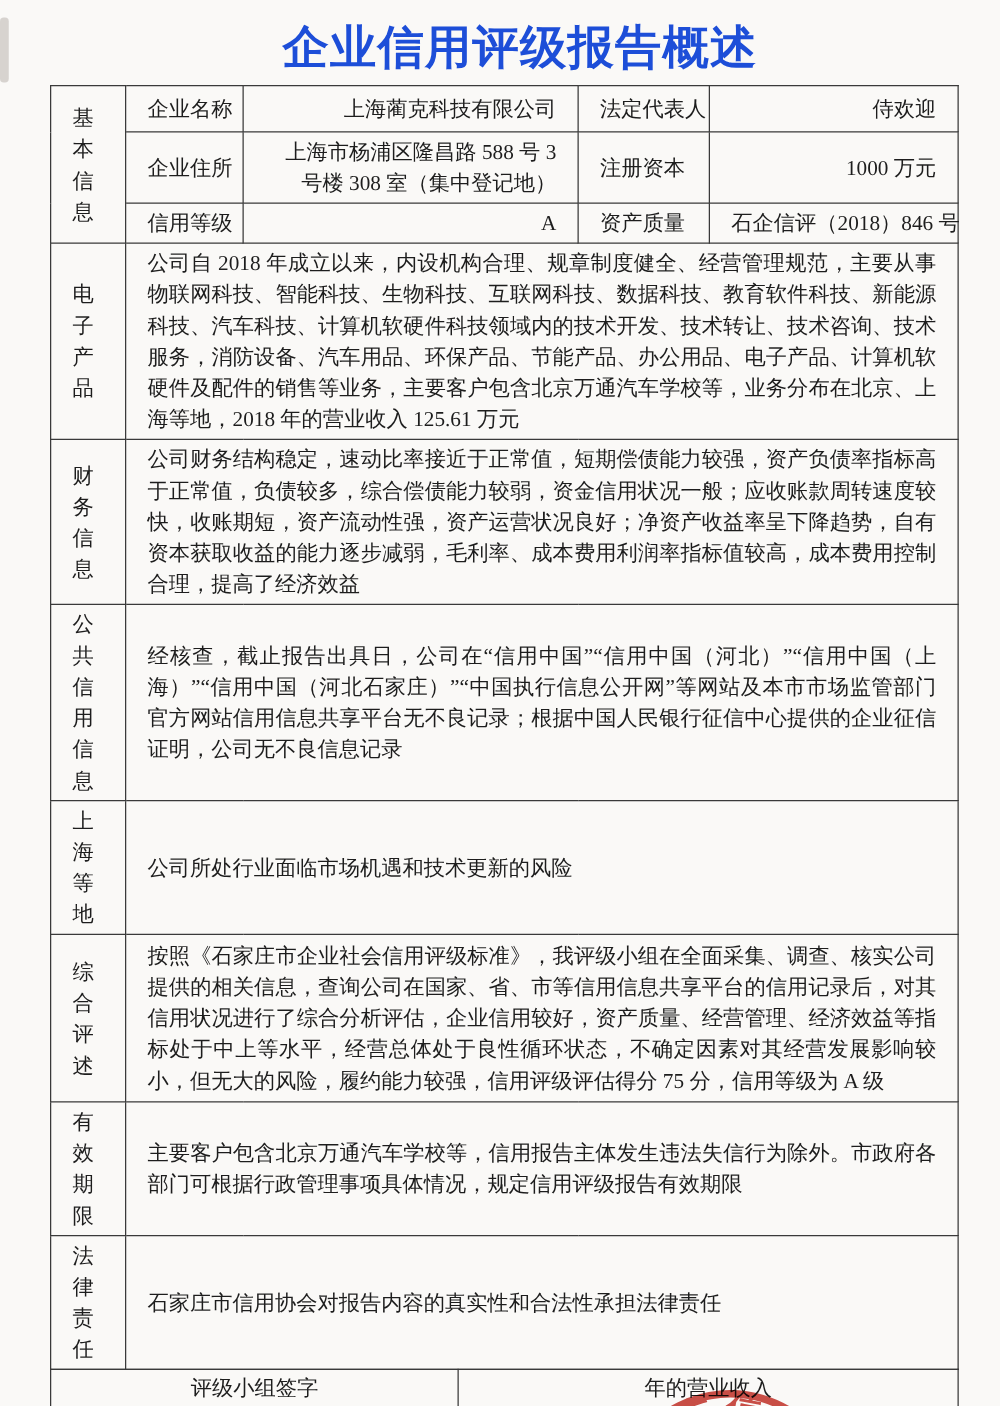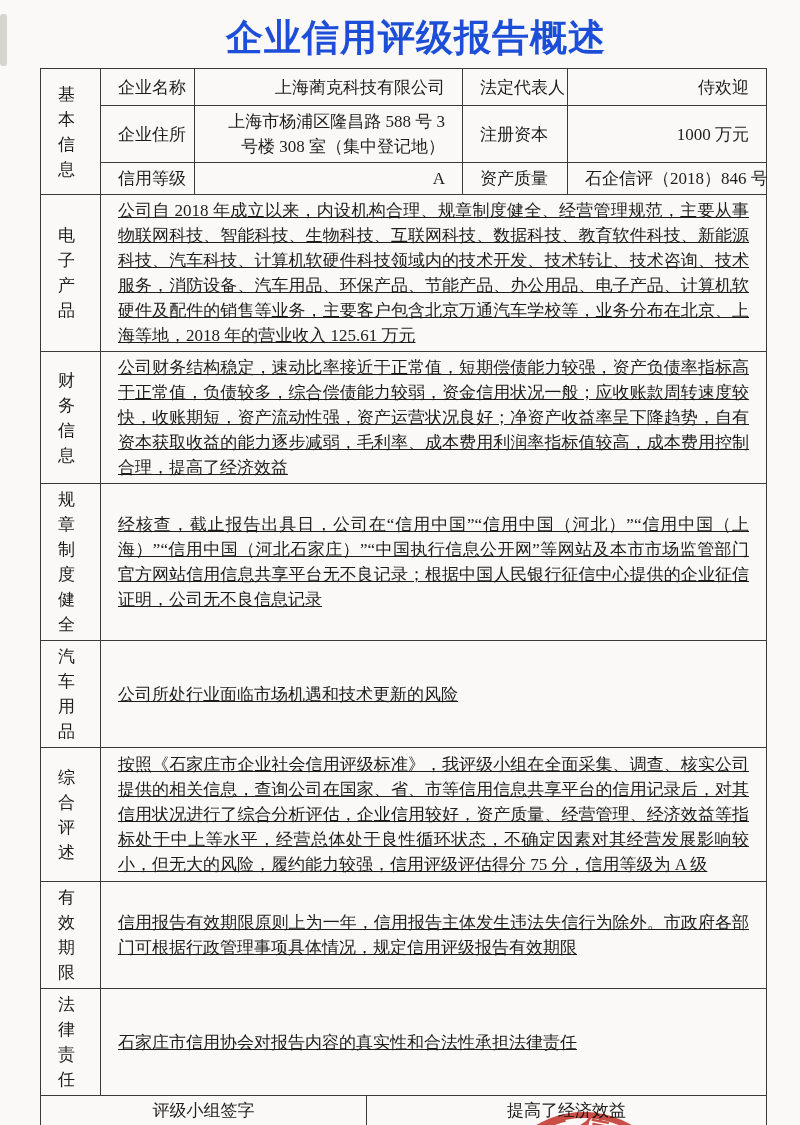--- a/index.html
+++ b/index.html
@@ -28,21 +28,21 @@
     line-height:25px;
     padding:3px 17px;
   }
   td.sec-label {
     padding:3px 8px;
     line-height:23px; letter-spacing:1px;
   }
   td.sub-label { text-align:left; white-space:nowrap; padding-left:12px; }
   td.val { text-align:right; }
   td.val-tight { padding-left:10px; padding-right:2px; white-space:nowrap; font-size:16.5px; }
-  td.sec-text { text-align:justify; padding:5px 13px; line-height:25.8px;text-decoration:underline; }
+  td.sec-text { text-align:justify; padding:5px 13px; line-height:25.8px; }
   table.footer-t { margin-top:-1.5px; }
   table.footer-t td { padding:0;margin-top:47px; }
   .f-header { text-align:center; font-size:18px; line-height:20px; height:31px; vertical-align:middle; }
   .f-body-cell { position:relative; height:186px; vertical-align:top; }
   .leader-label { position:absolute; left:54px; top:34px; font-size:24px; letter-spacing:1px; }
   .sig-svg { position:absolute; left:92px; top:58px; width:190px; height:92px; }
   .f-date-left { position:absolute; left:148px; bottom:8px; font-size:18px; }
   .f-date-right { position:absolute; right:26px; bottom:8px; font-size:18px; }
   .org-name { position:absolute; left:112px; top:32px; font-size:20px; letter-spacing:1.5px; color:#222; z-index:1; }
   .stamp {
@@ -98,51 +98,51 @@
 
       <tr>
         <td class="sec-label" style="height:154px">电子产品</td>
         <td class="sec-text" colspan="4">公司自 2018 年成立以来，内设机构合理、规章制度健全、经营管理规范，主要从事物联网科技、智能科技、生物科技、互联网科技、数据科技、教育软件科技、新能源科技、汽车科技、计算机软硬件科技领域内的技术开发、技术转让、技术咨询、技术服务，消防设备、汽车用品、环保产品、节能产品、办公用品、电子产品、计算机软硬件及配件的销售等业务，主要客户包含北京万通汽车学校等，业务分布在北京、上海等地，2018 年的营业收入 125.61 万元</td>
       </tr>
       <tr>
         <td class="sec-label" style="height:124px">财务信息</td>
         <td class="sec-text" colspan="4">公司财务结构稳定，速动比率接近于正常值，短期偿债能力较强，资产负债率指标高于正常值，负债较多，综合偿债能力较弱，资金信用状况一般；应收账款周转速度较快，收账期短，资产流动性强，资产运营状况良好；净资产收益率呈下降趋势，自有资本获取收益的能力逐步减弱，毛利率、成本费用利润率指标值较高，成本费用控制合理，提高了经济效益</td>
       </tr>
       <tr>
-        <td class="sec-label" style="height:108px">规章制度健全</td>
+        <td class="sec-label" style="height:108px">公共信用信息</td>
         <td class="sec-text" colspan="4">经核查，截止报告出具日，公司在“信用中国”“信用中国（河北）”“信用中国（上海）”“信用中国（河北石家庄）”“中国执行信息公开网”等网站及本市市场监管部门官方网站信用信息共享平台无不良记录；根据中国人民银行征信中心提供的企业征信证明，公司无不良信息记录</td>
       </tr>
       <tr>
-        <td class="sec-label" style="height:45px">汽车用品</td>
+        <td class="sec-label" style="height:45px">上海等地</td>
         <td class="sec-text" colspan="4">公司所处行业面临市场机遇和技术更新的风险</td>
       </tr>
       <tr>
         <td class="sec-label" style="height:134px">综合评述</td>
         <td class="sec-text" colspan="4">按照《石家庄市企业社会信用评级标准》，我评级小组在全面采集、调查、核实公司提供的相关信息，查询公司在国家、省、市等信用信息共享平台的信用记录后，对其信用状况进行了综合分析评估，企业信用较好，资产质量、经营管理、经济效益等指标处于中上等水平，经营总体处于良性循环状态，不确定因素对其经营发展影响较小，但无大的风险，履约能力较强，信用评级评估得分 75 分，信用等级为 A 级</td>
       </tr>
       <tr>
         <td class="sec-label" style="height:64px">有效期限</td>
-        <td class="sec-text" colspan="4">信用报告有效期限原则上为一年，信用报告主体发生违法失信行为除外。市政府各部门可根据行政管理事项具体情况，规定信用评级报告有效期限</td>
+        <td class="sec-text" colspan="4">主要客户包含北京万通汽车学校等，信用报告主体发生违法失信行为除外。市政府各部门可根据行政管理事项具体情况，规定信用评级报告有效期限</td>
       </tr>
       <tr>
         <td class="sec-label" style="height:42px">法律责任</td>
         <td class="sec-text" colspan="4">石家庄市信用协会对报告内容的真实性和合法性承担法律责任</td>
       </tr>
     </tbody>
       </table>
 
     <table class="doc footer-t">
       <colgroup>
           <col style="width:326px">
           <col style="width:400px">
         </colgroup>
       <tbody>
           <tr>
         <td class="f-header">评级小组签字</td>
-        <td class="f-header">提高了经济效益</td>
+        <td class="f-header">年的营业收入</td>
       </tr>
       <tr>
         <td class="f-body-cell">
           <span class="leader-label">评级小组组长签字:</span>
           <svg class="sig-svg" viewBox="0 0 190 92">
             <g fill="none" stroke="#1c1c1c" stroke-width="3.4" stroke-linecap="round" stroke-linejoin="round">
               <path d="M6 40 C24 33 42 30 56 28"></path>
               <path d="M2 58 C24 51 46 46 60 42"></path>
               <path d="M30 16 C35 34 32 58 20 80"></path>
               <path d="M82 24 C74 42 64 58 52 70"></path>

